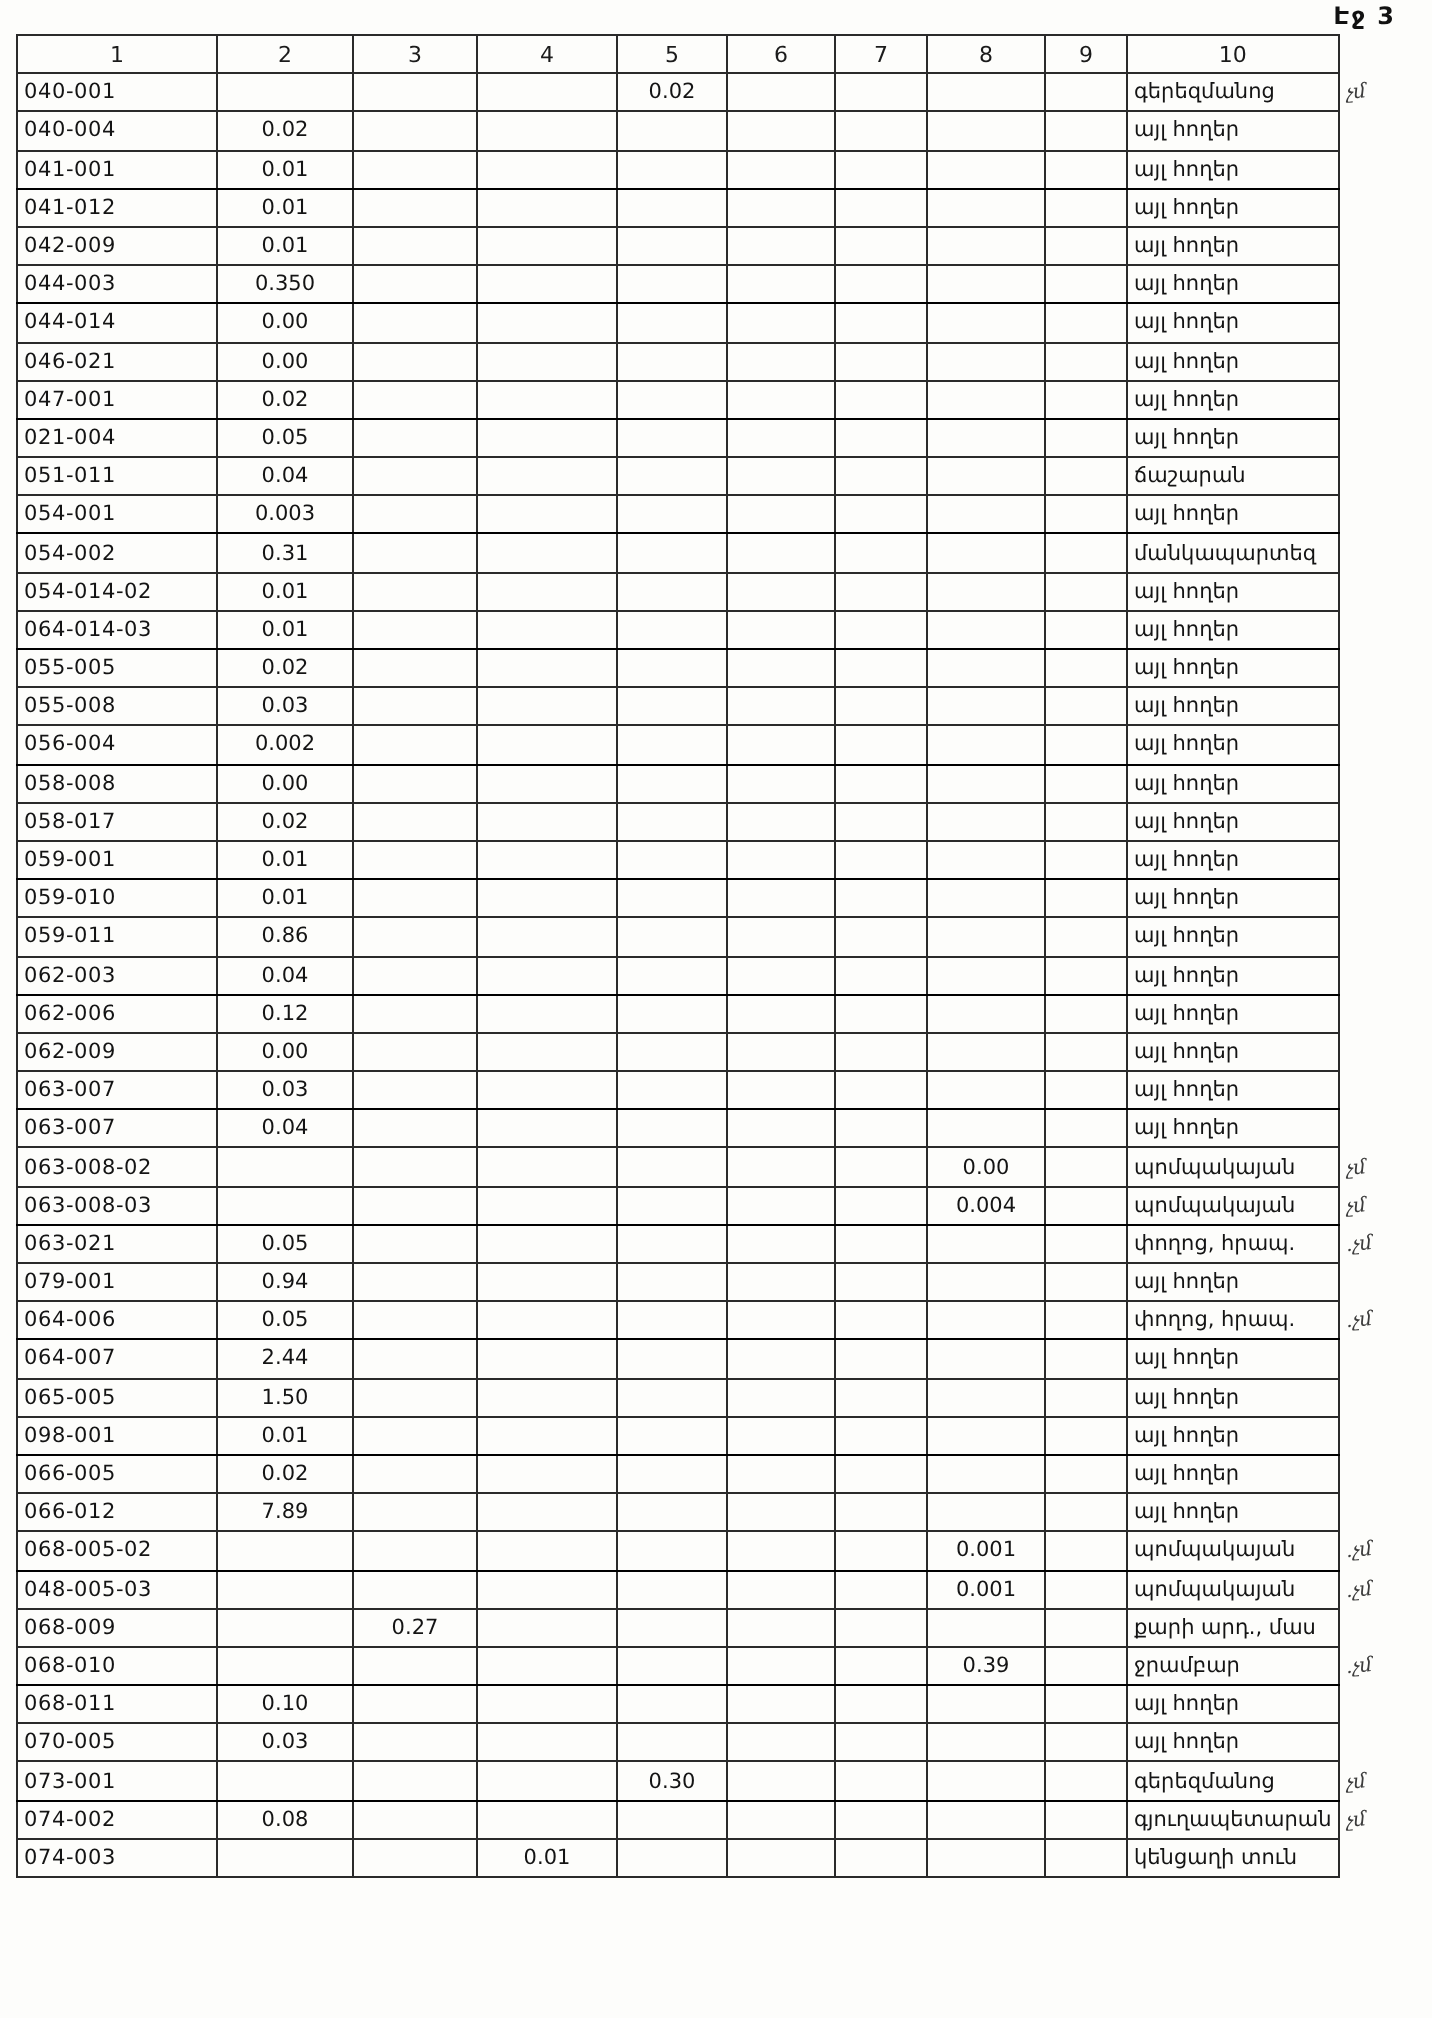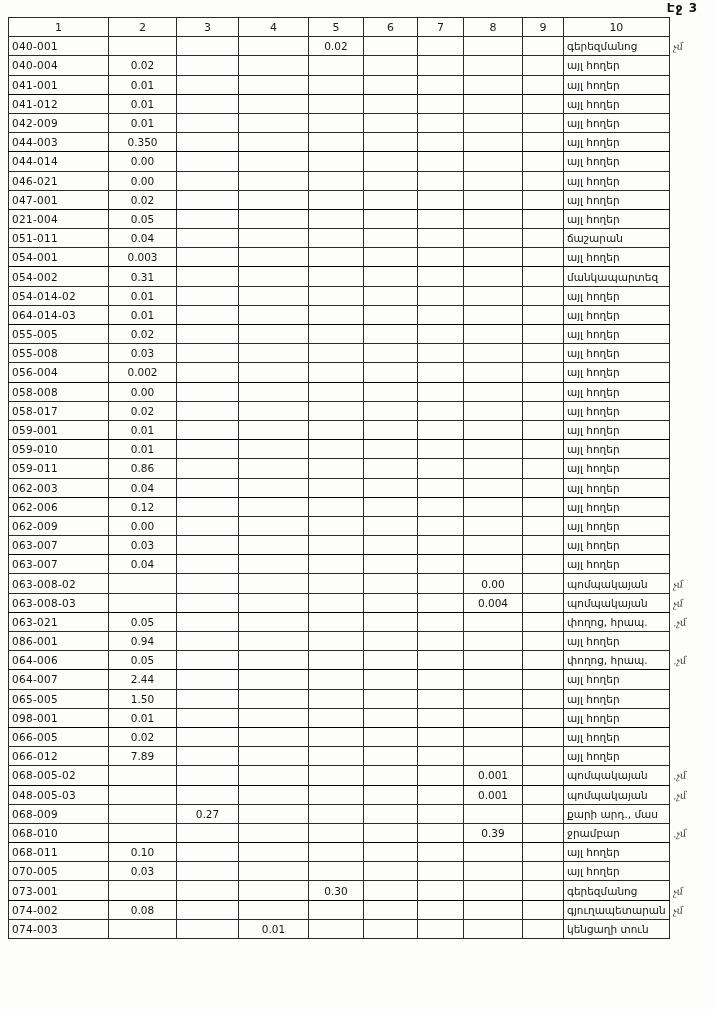--- a/index.html
+++ b/index.html
@@ -482,21 +482,21 @@
           <td class="val"></td>
           <td class="val"></td>
           <td class="val"></td>
           <td class="val"></td>
           <td class="val"></td>
           <td class="val"></td>
           <td class="use">փողոց, հրապ.</td>
           <td class="note"><span>.չմ</span></td>
         </tr>
         <tr>
-          <td class="code">086-001</td>
+          <td class="code">079-001</td>
           <td class="val">0.94</td>
           <td class="val"></td>
           <td class="val"></td>
           <td class="val"></td>
           <td class="val"></td>
           <td class="val"></td>
           <td class="val"></td>
           <td class="val"></td>
           <td class="use">այլ հողեր</td>
           <td class="note"></td>

